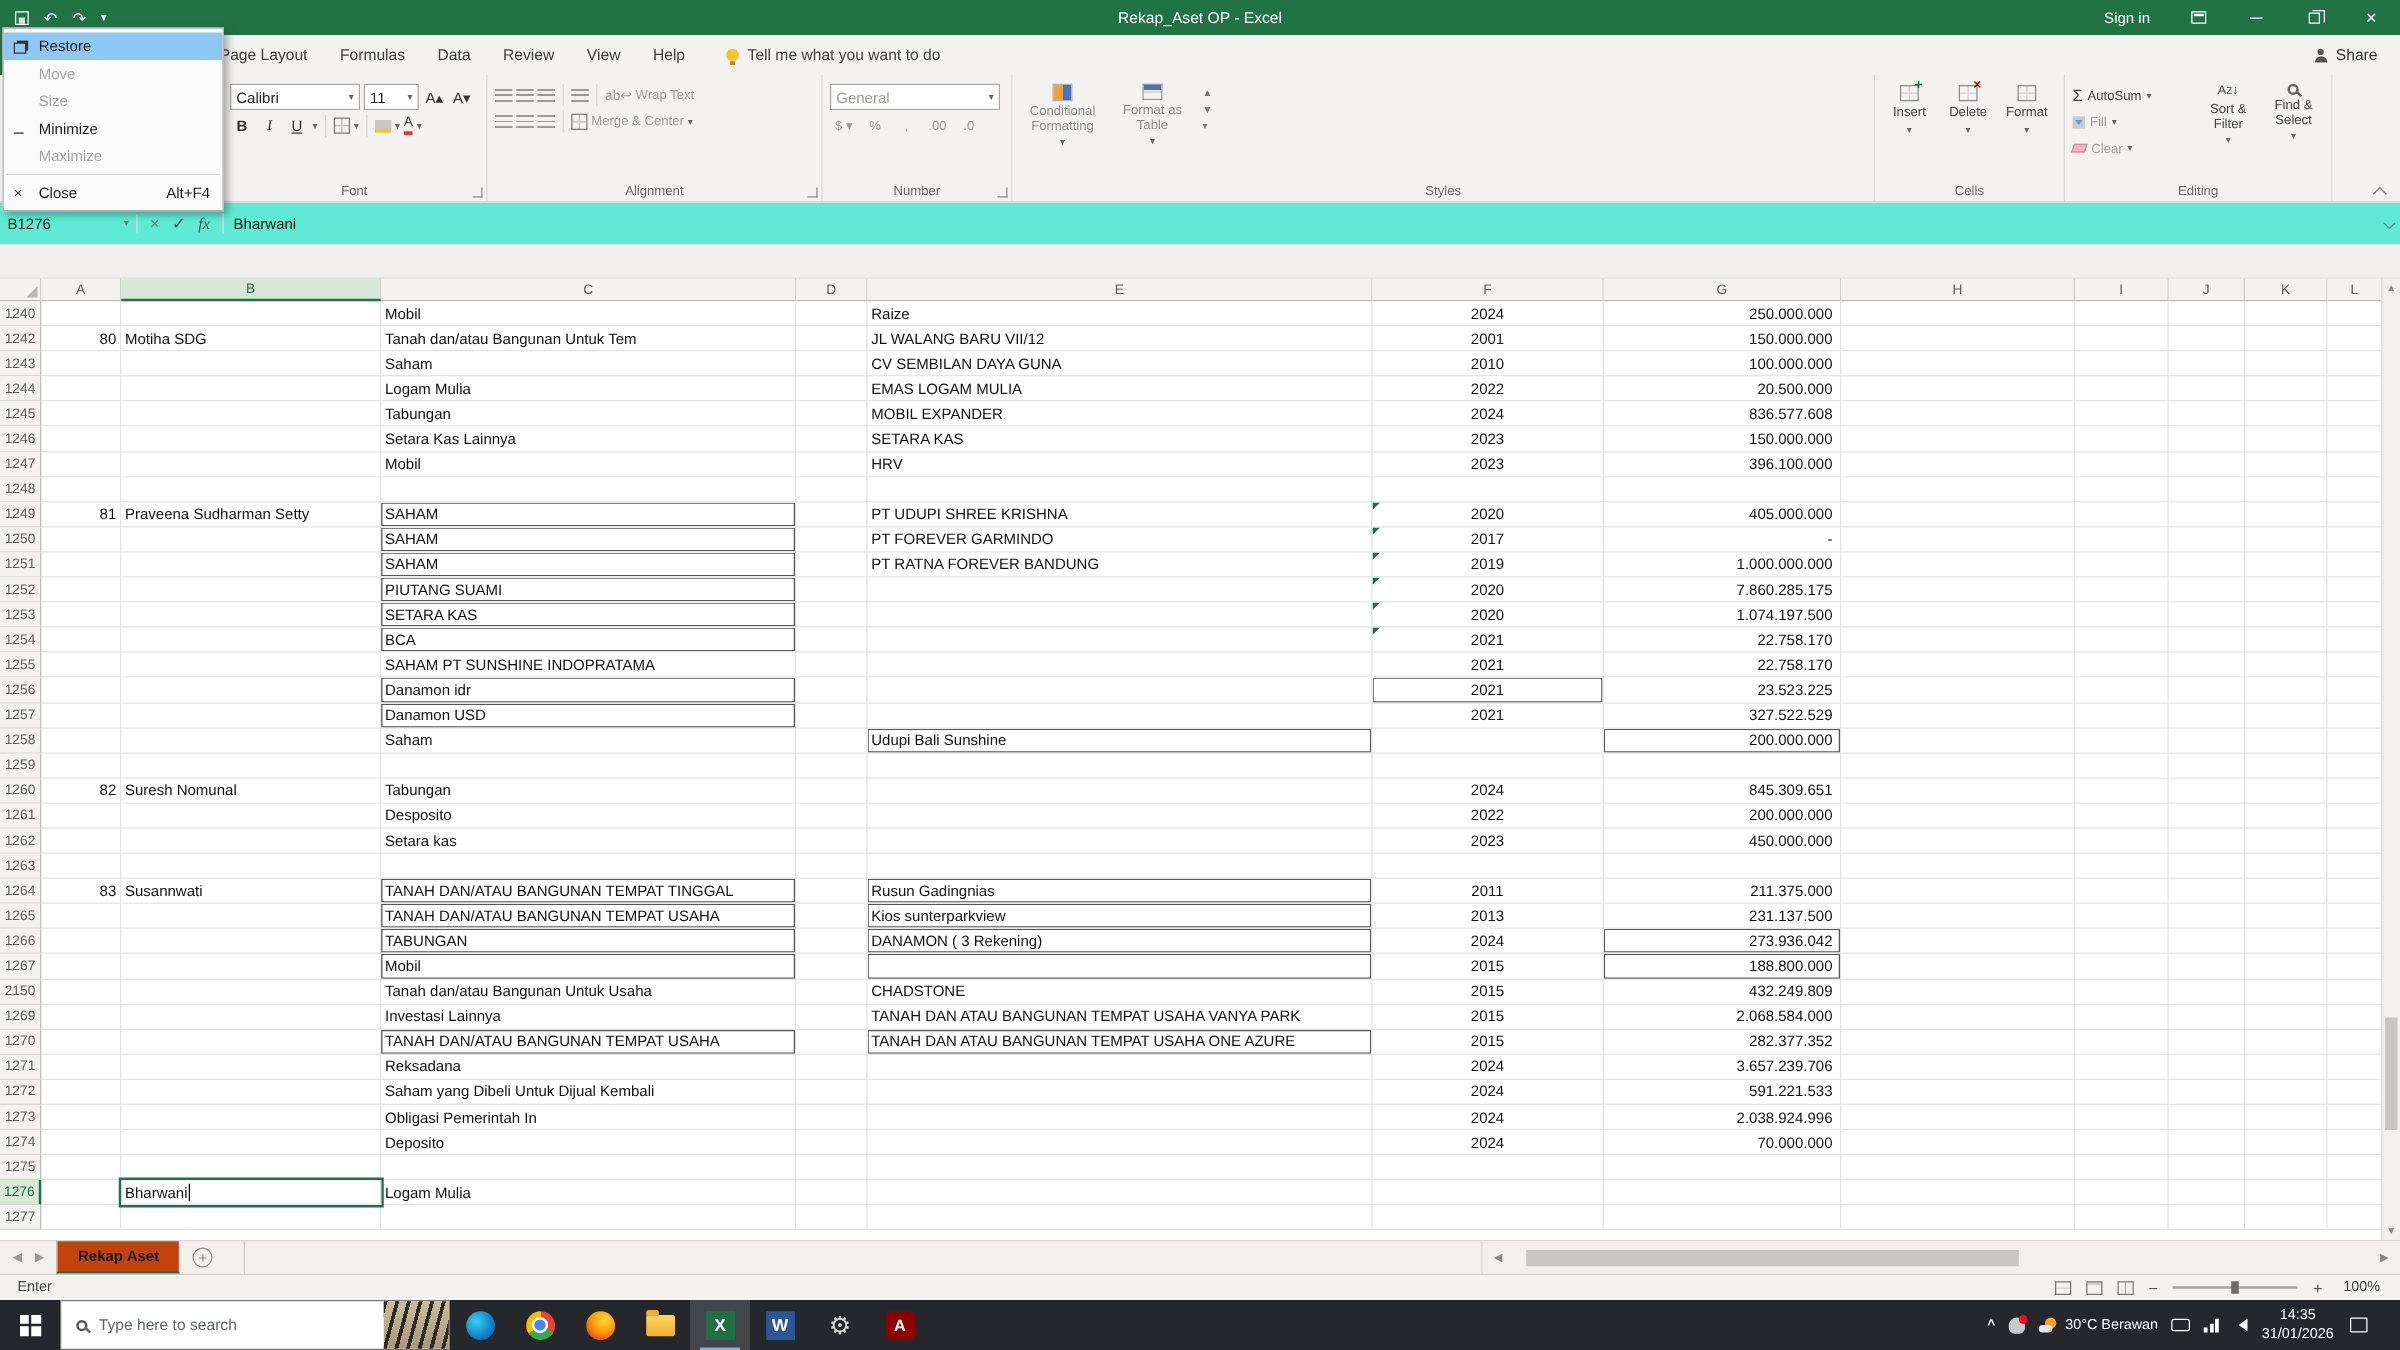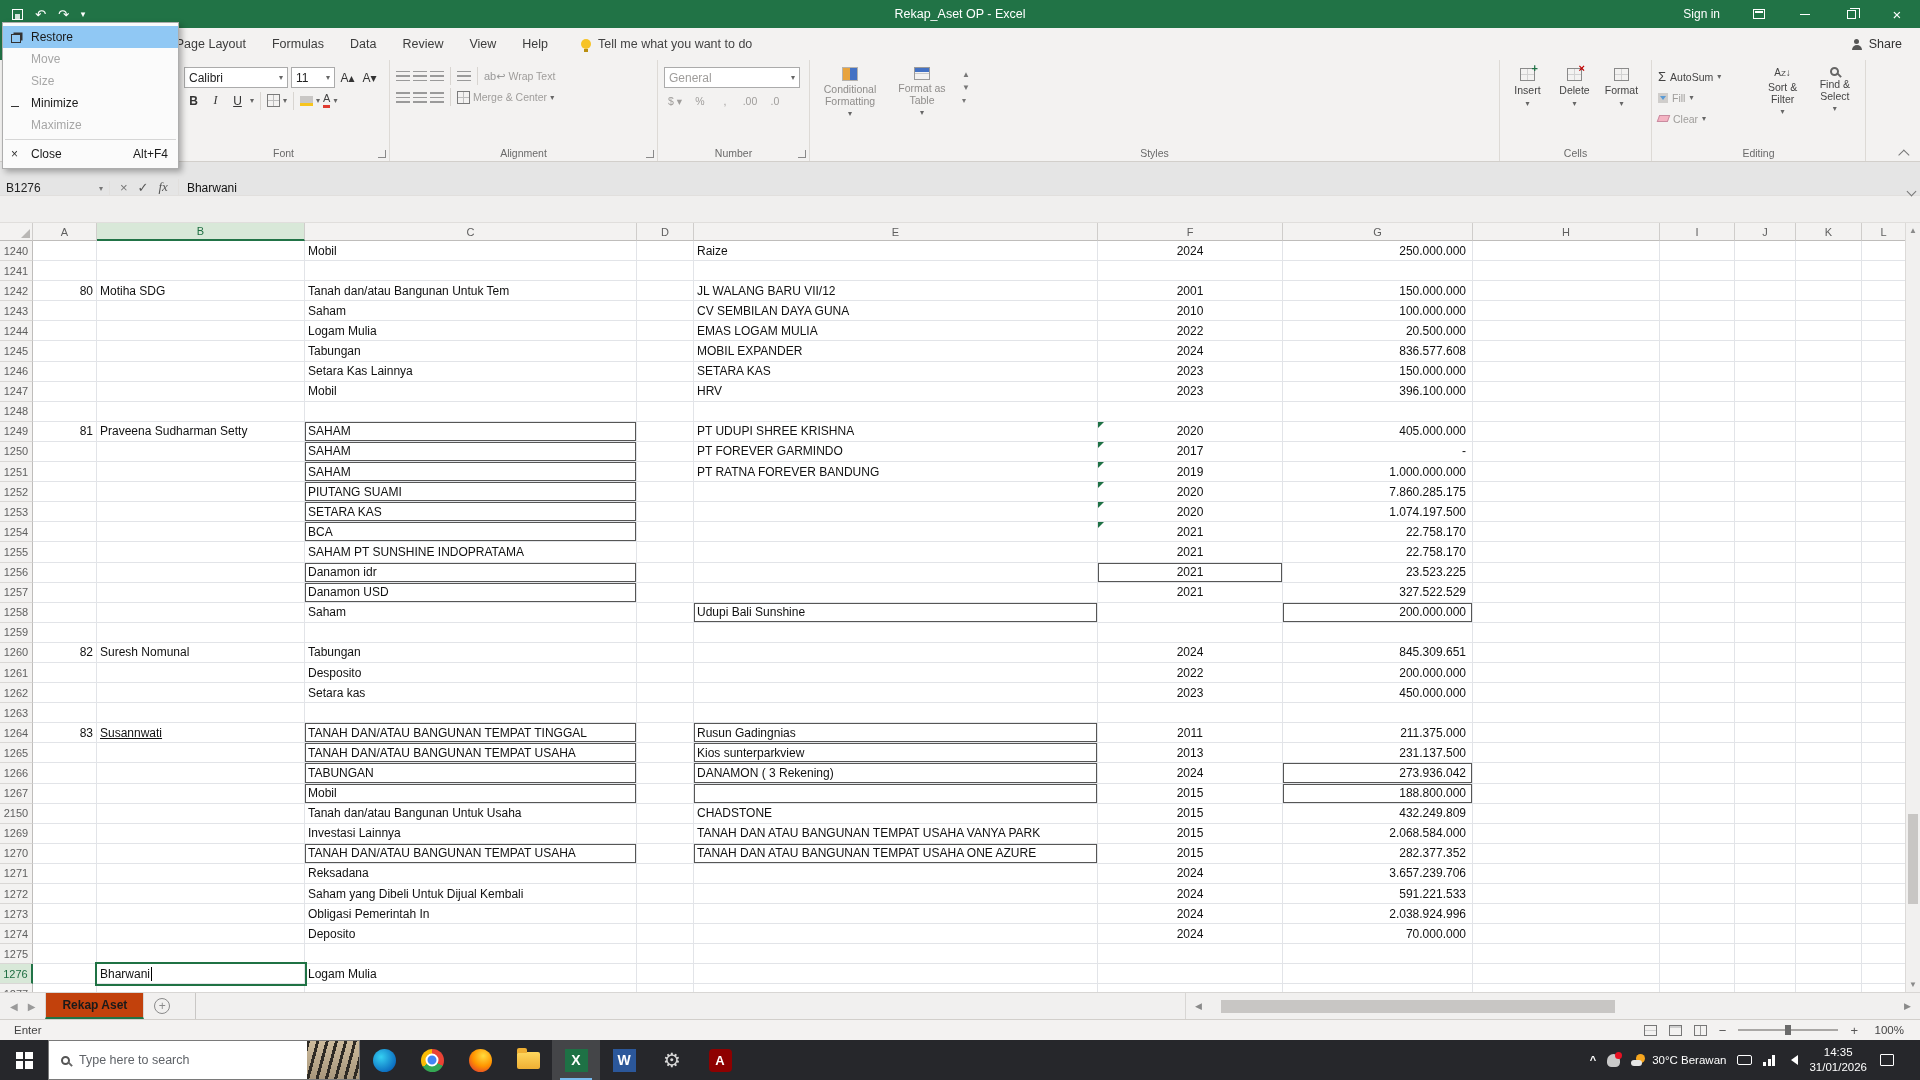--- a/index.html
+++ b/index.html
@@ -101,22 +101,22 @@
 .fill-ic{width:10px;height:10px;background:#cfcdcb;position:relative;}
 .fill-ic::after{content:'';position:absolute;left:2px;top:3px;border:3px solid transparent;border-top:4px solid #5B9BD5;}
 .clear-ic{width:11px;height:7px;background:#F4B3C2;transform:skewX(-20deg);border:1px solid #c98ca0;}
 .sf-ic{font-size:10px;color:#444;font-weight:normal;}
 .sf-ic small{font-size:8px;}
 .mag{width:9px;height:9px;border:2px solid #666;border-radius:50%;position:relative;display:inline-block;}
 .mag::after{content:'';position:absolute;width:6px;height:2px;background:#666;transform:rotate(45deg);right:-5px;bottom:-2px;}
 .collapse-chev{position:absolute;right:10px;bottom:4px;width:8px;height:8px;border-left:1.5px solid #777;border-top:1.5px solid #777;transform:rotate(45deg) translateY(3px);}
 
 
-.fbar{position:absolute;top:162px;left:0;right:0;height:34px;background:#e5e5e5;border-bottom:1px solid #E1DFDD;
-  display:flex;align-items:flex-end;z-index:3;}
+.fbar{position:absolute;top:162px;left:0;right:0;height:34px;background:#5eead4;border-bottom:1px solid #E1DFDD;
+  display:flex;align-items:center;z-index:3;}
 .namebox{width:110px;border-right:1px solid #E1DFDD;display:flex;align-items:center;padding:0 6px;font-size:12px;color:#222;}
 .nb-dd{margin-left:auto;font-size:8px;color:#777;}
 .fx-area{display:flex;align-items:center;gap:10px;padding:0 10px;border-right:1px solid #E1DFDD;color:#777;}
 .fxb{font-size:13px;}
 .fxb.ok{color:#555;}
 .fxb.fx{font-style:italic;font-family:"Liberation Serif",serif;font-size:13px;color:#555;}
 .fcontent{flex:1;display:flex;align-items:center;font-size:12px;color:#111;padding-left:8px;}
 .fexpand{width:18px;display:flex;align-items:center;justify-content:center;}
 .chev-dn{width:7px;height:7px;border-right:1.5px solid #777;border-bottom:1.5px solid #777;transform:rotate(45deg);}
 
@@ -494,35 +494,20 @@
         <div class="cell colG" style="width: 190px;">
           <span class="ctext">250.000.000</span>
         </div>
         <div class="cell colH" style="width: 187px;"></div>
         <div class="cell colI" style="width: 75px;"></div>
         <div class="cell colJ" style="width: 61px;"></div>
         <div class="cell colK" style="width: 66px;"></div>
         <div class="cell colL" style="width: 44px;"></div>
       </div>
       <div class="grow">
-        <div class="rhead">1241</div>
-        <div class="cell colA" style="width: 64px;"></div>
-        <div class="cell colB" style="width: 208px;"></div>
-        <div class="cell colC" style="width: 332px;"></div>
-        <div class="cell colD" style="width: 57px;"></div>
-        <div class="cell colE" style="width: 404px;"></div>
-        <div class="cell colF" style="width: 185px;"></div>
-        <div class="cell colG" style="width: 190px;"></div>
-        <div class="cell colH" style="width: 187px;"></div>
-        <div class="cell colI" style="width: 75px;"></div>
-        <div class="cell colJ" style="width: 61px;"></div>
-        <div class="cell colK" style="width: 66px;"></div>
-        <div class="cell colL" style="width: 44px;"></div>
-      </div>
-      <div class="grow">
         <div class="rhead">1242</div>
         <div class="cell colA" style="width: 64px;">
           <span class="ctext">80</span>
         </div>
         <div class="cell colB" style="width: 208px;">
           <span class="ctext">Motiha SDG</span>
         </div>
         <div class="cell colC" style="width: 332px;">
           <span class="ctext">Tanah dan/atau Bangunan Untuk Tem</span>
         </div>
@@ -987,21 +972,21 @@
         <div class="cell colI" style="width: 75px;"></div>
         <div class="cell colJ" style="width: 61px;"></div>
         <div class="cell colK" style="width: 66px;"></div>
         <div class="cell colL" style="width: 44px;"></div>
       </div>
       <div class="grow">
         <div class="rhead">1264</div>
         <div class="cell colA" style="width: 64px;">
           <span class="ctext">83</span>
         </div>
-        <div class="cell colB" style="width: 208px; text-decoration: underline;">
+        <div class="cell colB" style="width: 208px;">
           <span class="ctext">Susannwati</span>
         </div>
         <div class="cell colC boxed" style="width: 332px;">
           <span class="ctext">TANAH DAN/ATAU BANGUNAN TEMPAT TINGGAL</span>
         </div>
         <div class="cell colD" style="width: 57px;"></div>
         <div class="cell colE boxed" style="width: 404px;">
           <span class="ctext">Rusun Gadingnias</span>
         </div>
         <div class="cell colF" style="width: 185px;">

